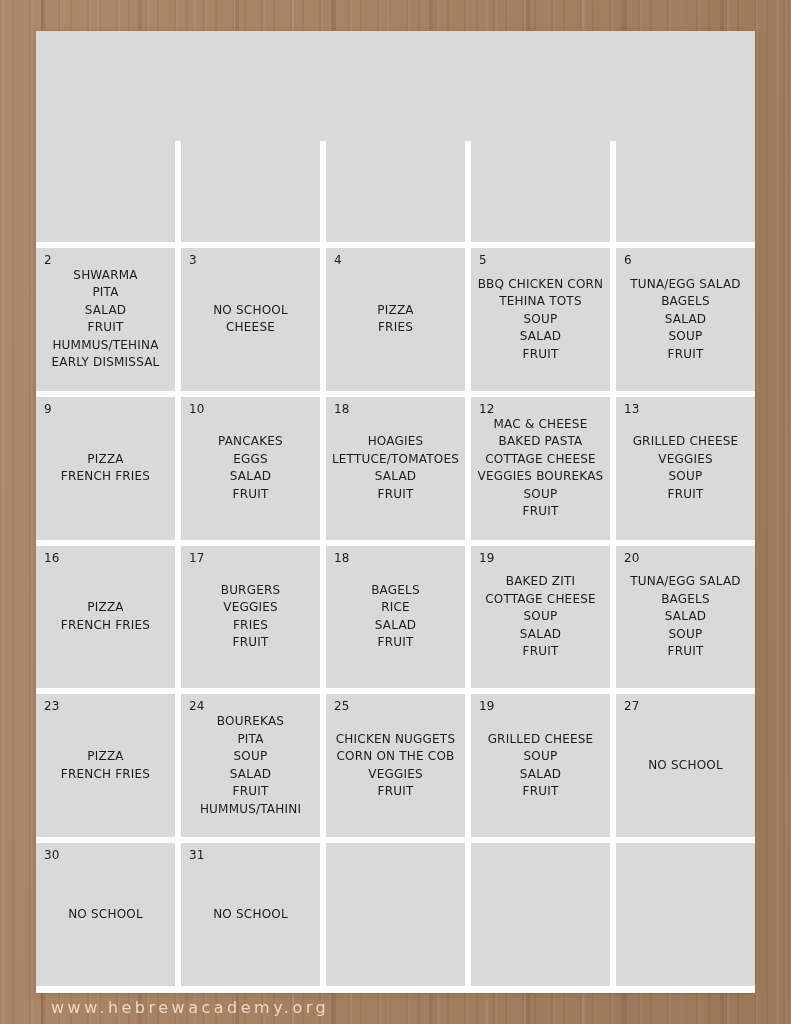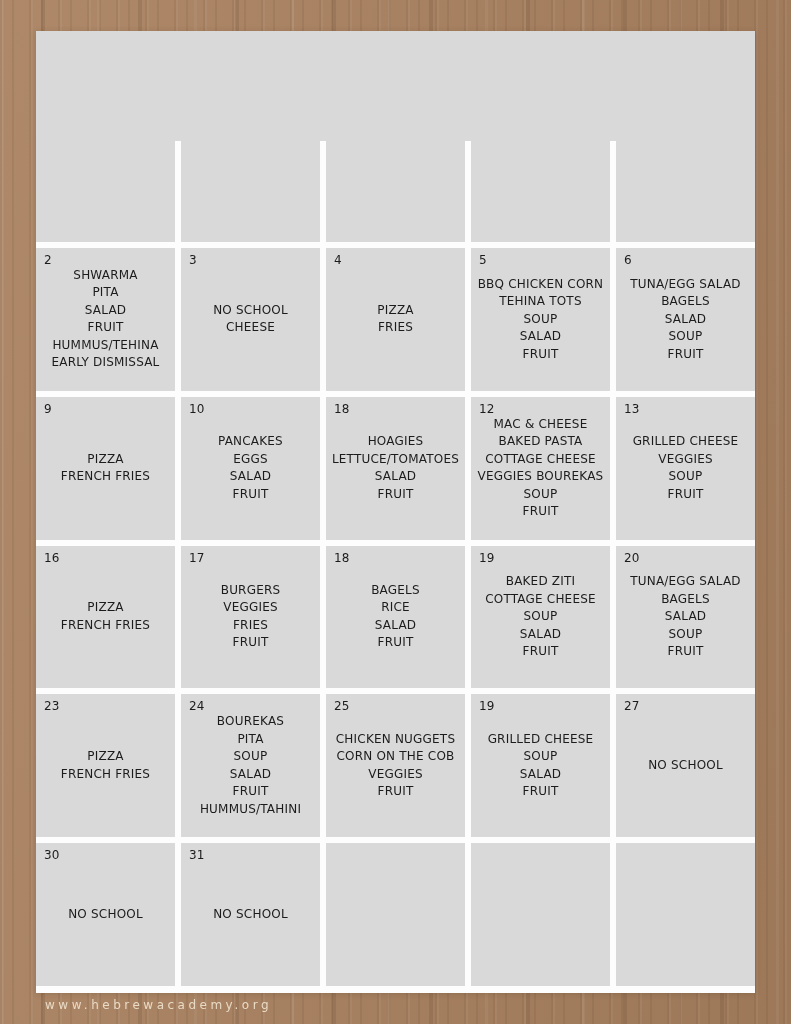--- a/index.html
+++ b/index.html
@@ -93,22 +93,22 @@
   .item {
     font-size: 12px;
     line-height: 17.5px;
     letter-spacing: 0.2px;
     color: #1c1c1c;
     white-space: nowrap;
   }
 
   .footer-url {
     position: absolute;
-    left: 45px; top: 998px;
-    font-size: 12px;
+    left: 51px; top: 998px;
+    font-size: 16px;
     letter-spacing: 3.5px;
     color: #e9dac5;
     text-align: center;
   }
 </style>
 </head>
 <body>
 
 <div class="panel">
   <div class="grid">

